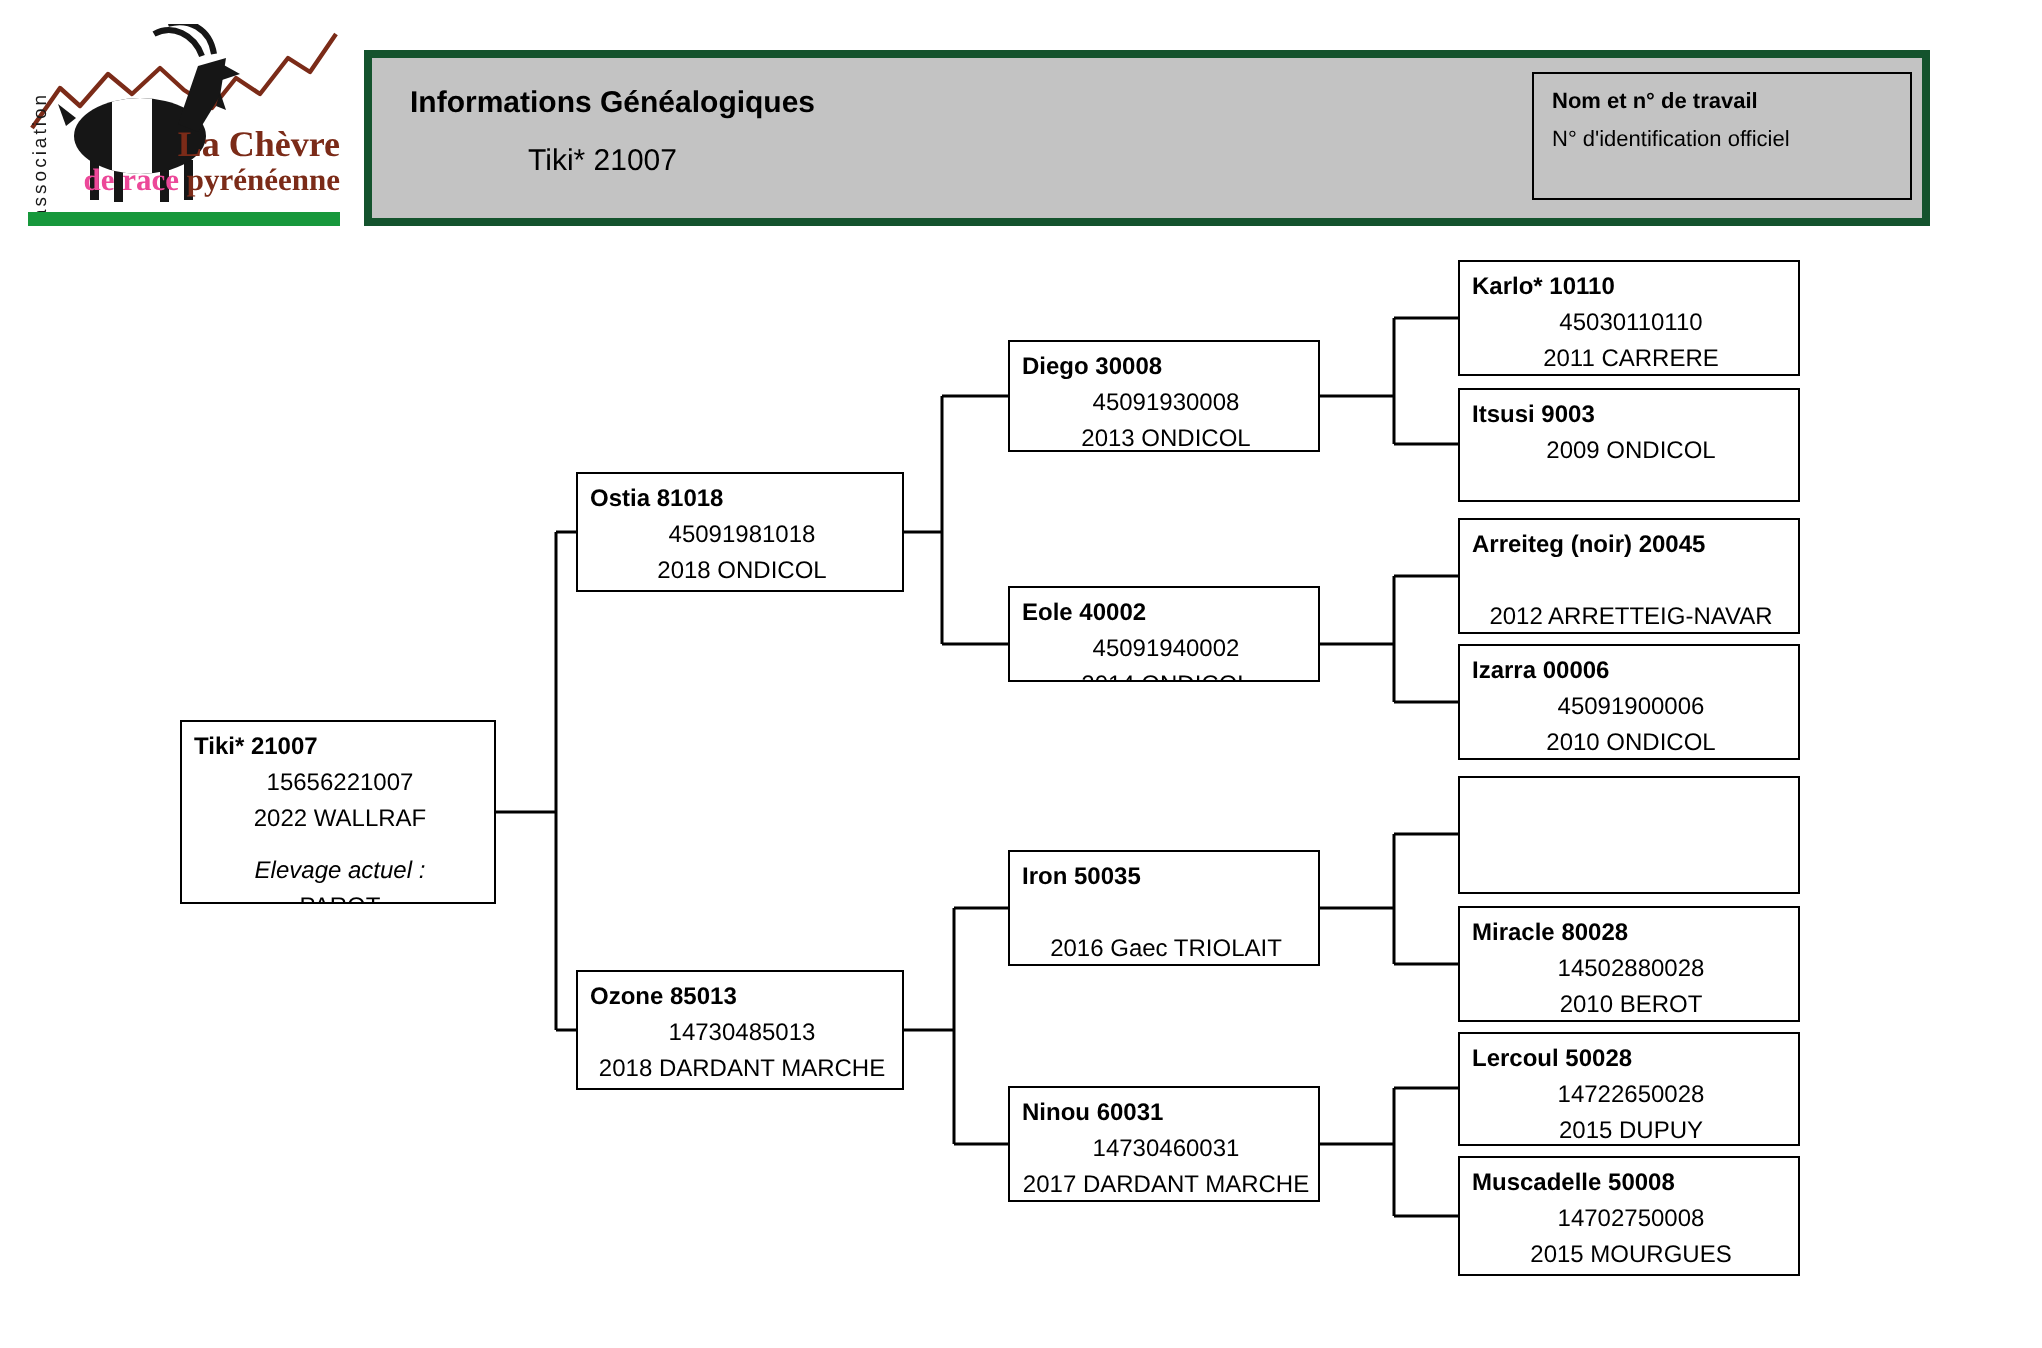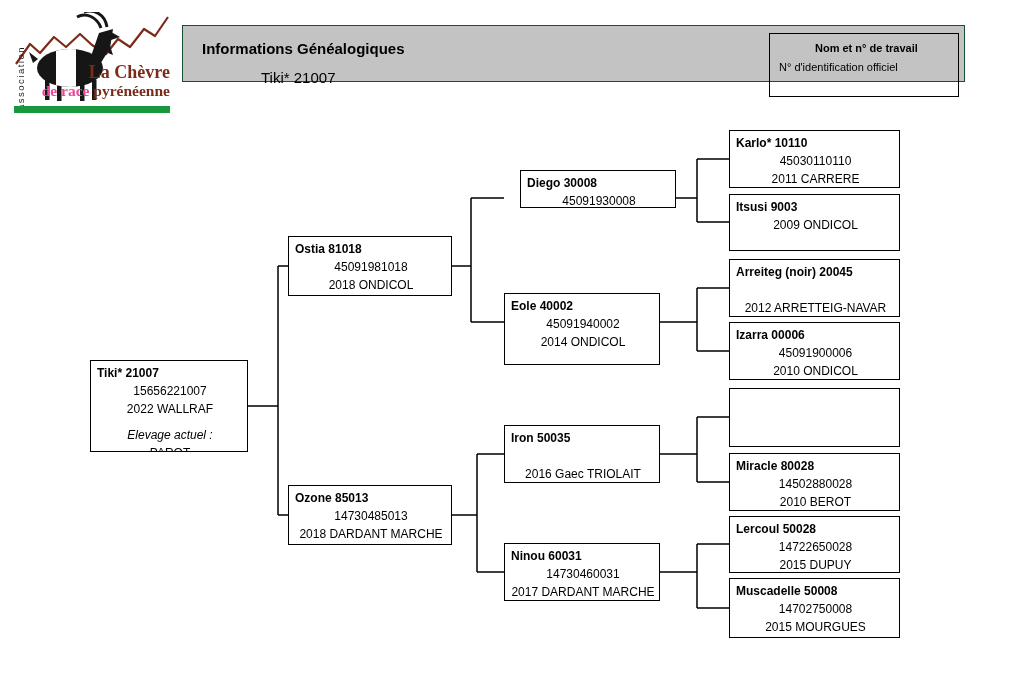--- a/index.html
+++ b/index.html
@@ -13,27 +13,27 @@
   .assoc-vert{position:absolute;left:1px;top:26px;height:72px;writing-mode:vertical-rl;
               transform:rotate(180deg);font-size:9.5px;letter-spacing:1.5px;color:#1a1a1a;}
   .logo-line1{position:absolute;right:0;top:50px;font-family:"Liberation Serif",serif;
               font-weight:bold;font-size:18px;color:#7b2b18;white-space:nowrap;}
   .logo-line2{position:absolute;right:0;top:70px;font-family:"Liberation Serif",serif;
               font-weight:bold;font-size:15.5px;white-space:nowrap;}
   .logo-line2 .blk{color:#ec4899;}
   .logo-line2 .accent{color:#7b2b18;}
 
   
-  .header{position:absolute;left:182px;top:25px;width:783px;height:57px;background:#c3c3c3;
-          border:1px solid #14532d;box-sizing:border-box;}
+  .header{position:absolute;left:182px;top:25px;width:783px;height:88px;background:#c3c3c3;
+          border:4px solid #14532d;box-sizing:border-box;}
   .header-title{position:absolute;left:19px;top:14px;font-size:15px;font-weight:bold;}
   .header-subtitle{position:absolute;left:78px;top:43px;font-size:15px;}
   .legend{position:absolute;right:5px;top:7px;width:190px;height:64px;border:1px solid #000;
           box-sizing:border-box;padding:5px 0 0 9px;font-size:11px;line-height:19px;}
-  .legend .b{font-weight:bold;margin-left:36px;}
+  .legend .b{font-weight:bold;}
 
   
   .connectors{position:absolute;left:0;top:0;pointer-events:none;}
   .node{position:absolute;background:#fff;border:1.5px solid #000;box-sizing:border-box;
         padding:3px 4px 0 6px;font-size:12px;line-height:18px;white-space:nowrap;overflow:hidden;}
   .n-name{font-weight:bold;}
   .n-line{min-height:18px;text-align:center;}
   .n-extra-label{margin-top:8px;font-style:italic;}
 </style>
 </head>
@@ -106,27 +106,27 @@
     <div class="n-line">45091981018</div>
     <div class="n-line">2018 ONDICOL</div>
   </div>
 
   <div class="node" style="left:288px;top:485px;width:164px;height:60px">
     <div class="n-name">Ozone 85013</div>
     <div class="n-line">14730485013</div>
     <div class="n-line">2018 DARDANT MARCHE</div>
   </div>
 
-  <div class="node" style="left:520px;top:170px;width:156px;height:38px">
+  <div class="node" style="left:504px;top:170px;width:156px;height:56px">
     <div class="n-name">Diego 30008</div>
     <div class="n-line">45091930008</div>
     <div class="n-line">2013 ONDICOL</div>
   </div>
 
-  <div class="node" style="left:504px;top:293px;width:156px;height:72px">
+  <div class="node" style="left:504px;top:293px;width:156px;height:48px">
     <div class="n-name">Eole 40002</div>
     <div class="n-line">45091940002</div>
     <div class="n-line">2014 ONDICOL</div>
   </div>
 
   <div class="node" style="left:504px;top:425px;width:156px;height:58px">
     <div class="n-name">Iron 50035</div>
     <div class="n-line"></div>
     <div class="n-line">2016 Gaec TRIOLAIT</div>
   </div>

